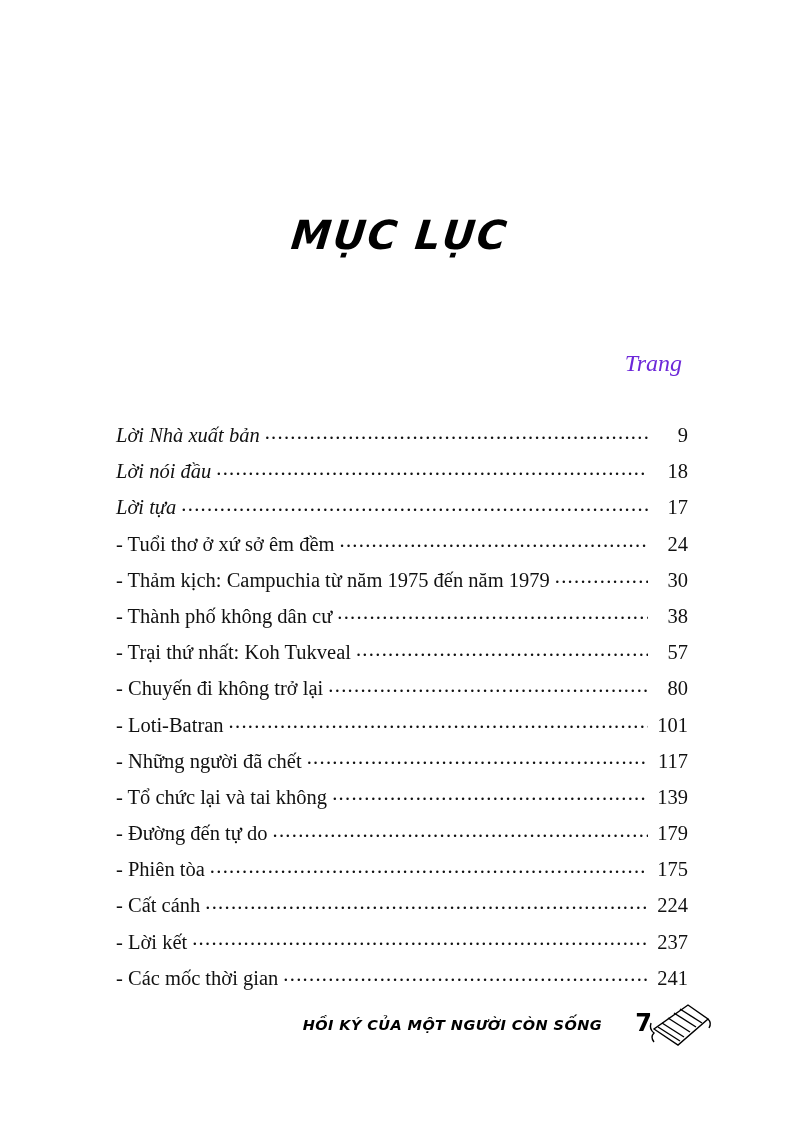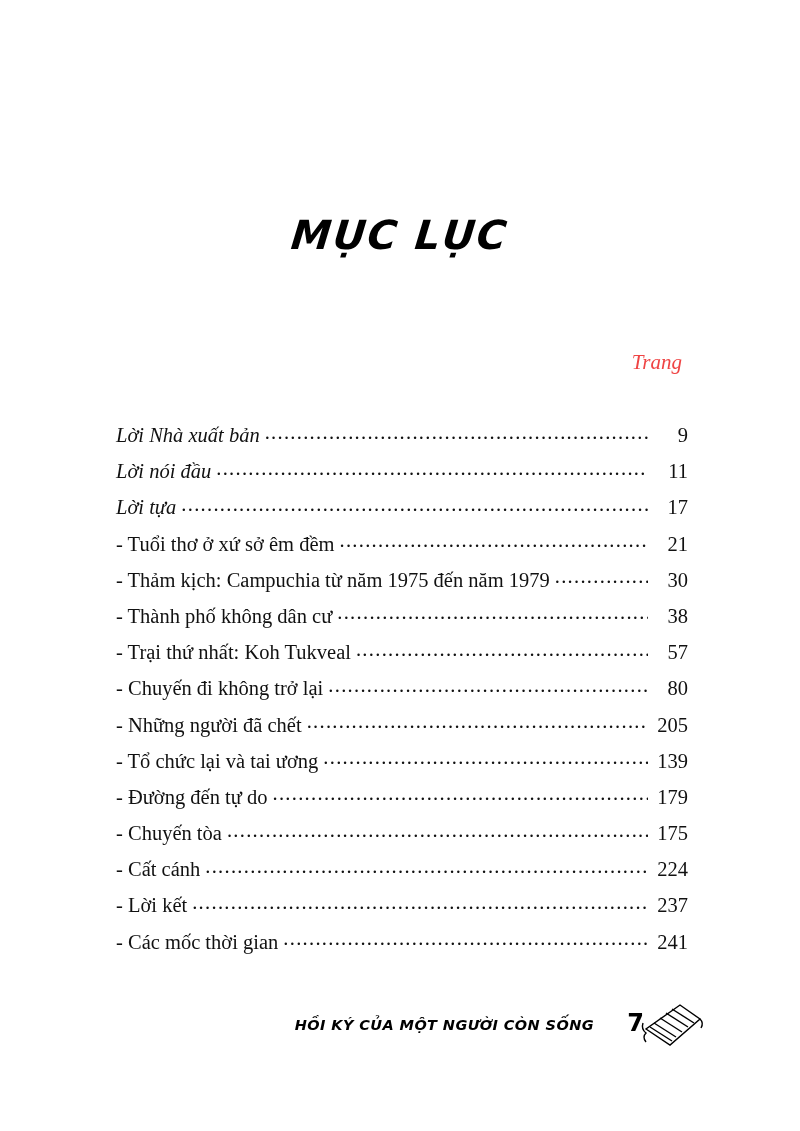--- a/index.html
+++ b/index.html
@@ -44,22 +44,22 @@
     top: 350px;
     left: 0;
     width: 100%;
   }
   .col-head .trang {
     position: absolute;
     right: 118px;
     top: 0;
     font-family: "Liberation Serif", serif;
     font-style: italic;
-    font-size: 21px;
-    color: #ef4444;
+    font-size: 24px;
+    color: #6d28d9;
   }
 
   
   .toc {
     position: absolute;
     top: 378px;
     left: 116px;
     right: 112px;
   }
   .toc-row {
@@ -99,21 +99,21 @@
     flex: 0 0 auto;
     text-align: right;
     min-width: 34px;
     padding-left: 4px;
   }
 
   
   .footer {
     position: absolute;
     left: 0;
-    right: 16px;
+    right: 8px;
     bottom: 78px;
     height: 46px;
   }
   .footer .running-title {
     position: absolute;
     right: 190px;
     top: 10px;
     font-family: "DejaVu Sans", sans-serif;
     font-weight: 700;
     font-style: italic;
@@ -152,31 +152,31 @@
 
   <div class="toc" id="toc-list">
       <div class="toc-row em">
         <span class="label">Lời Nhà xuất bản</span>
         <span class="dots"></span>
         <span class="page-num">9</span>
       </div>
       <div class="toc-row em">
         <span class="label">Lời nói đầu</span>
         <span class="dots"></span>
-        <span class="page-num">11</span>
+        <span class="page-num">18</span>
       </div>
       <div class="toc-row em">
         <span class="label">Lời tựa</span>
         <span class="dots"></span>
         <span class="page-num">17</span>
       </div>
       <div class="toc-row">
         <span class="label">- Tuổi thơ ở xứ sở êm đềm</span>
         <span class="dots"></span>
-        <span class="page-num">21</span>
+        <span class="page-num">24</span>
       </div>
       <div class="toc-row">
         <span class="label">- Thảm kịch: Campuchia từ năm 1975 đến năm 1979</span>
         <span class="dots"></span>
         <span class="page-num">30</span>
       </div>
       <div class="toc-row">
         <span class="label">- Thành phố không dân cư</span>
         <span class="dots"></span>
         <span class="page-num">38</span>
@@ -185,36 +185,41 @@
         <span class="label">- Trại thứ nhất: Koh Tukveal</span>
         <span class="dots"></span>
         <span class="page-num">57</span>
       </div>
       <div class="toc-row">
         <span class="label">- Chuyến đi không trở lại</span>
         <span class="dots"></span>
         <span class="page-num">80</span>
       </div>
       <div class="toc-row">
+        <span class="label">- Loti-Batran</span>
+        <span class="dots"></span>
+        <span class="page-num">101</span>
+      </div>
+      <div class="toc-row">
         <span class="label">- Những người đã chết</span>
         <span class="dots"></span>
-        <span class="page-num">205</span>
-      </div>
-      <div class="toc-row">
-        <span class="label">- Tổ chức lại và tai ương</span>
+        <span class="page-num">117</span>
+      </div>
+      <div class="toc-row">
+        <span class="label">- Tổ chức lại và tai không</span>
         <span class="dots"></span>
         <span class="page-num">139</span>
       </div>
       <div class="toc-row">
         <span class="label">- Đường đến tự do</span>
         <span class="dots"></span>
         <span class="page-num">179</span>
       </div>
       <div class="toc-row">
-        <span class="label">- Chuyến tòa</span>
+        <span class="label">- Phiên tòa</span>
         <span class="dots"></span>
         <span class="page-num">175</span>
       </div>
       <div class="toc-row">
         <span class="label">- Cất cánh</span>
         <span class="dots"></span>
         <span class="page-num">224</span>
       </div>
       <div class="toc-row">
         <span class="label">- Lời kết</span>

